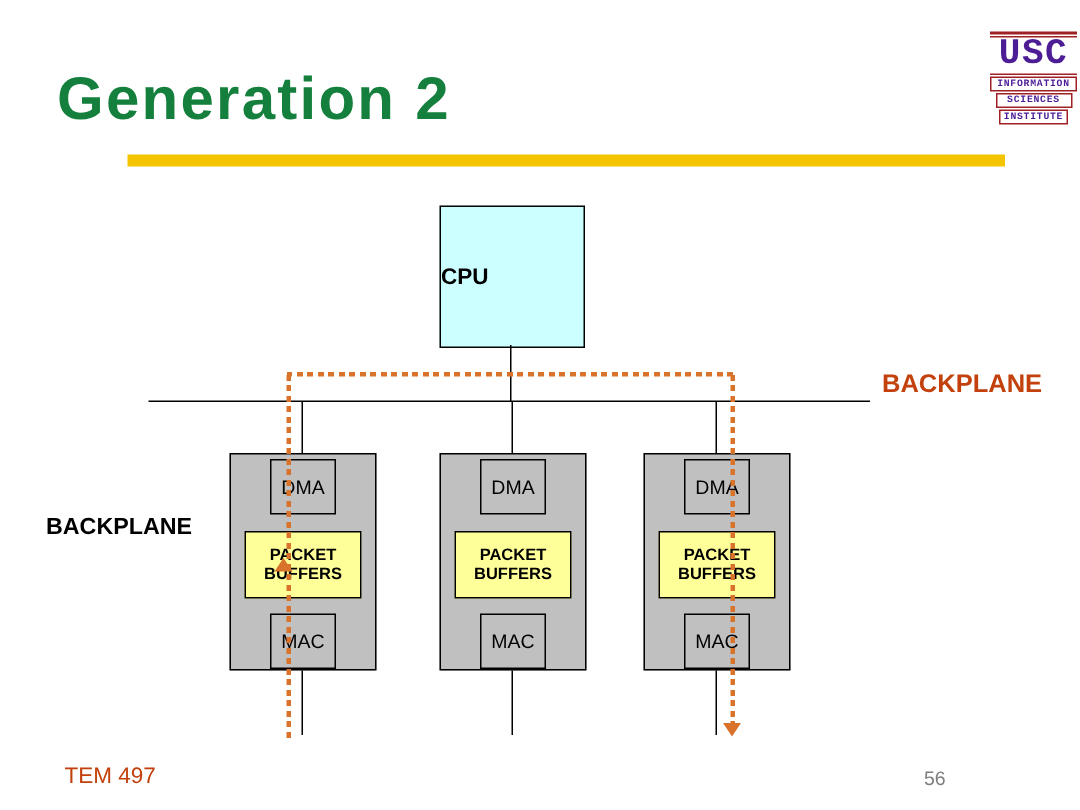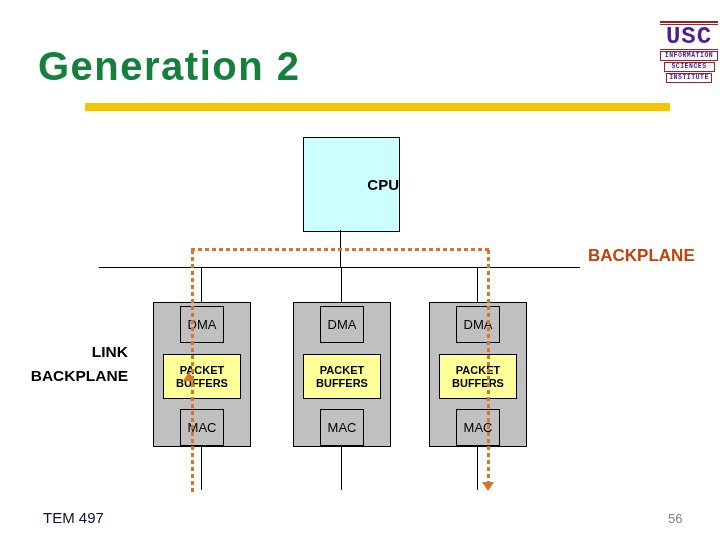--- a/index.html
+++ b/index.html
@@ -17,22 +17,22 @@
         font-family:Liberation Mono, monospace;}
   .logo .rule2{height:2px;background:#A02125;margin:0 1px 1px 1px;}
   .logo .rule1{height:1px;background:#A02125;margin:0 1px;}
   .logo .usc{font-size:24px;font-weight:bold;line-height:24px;letter-spacing:1px;}
   .logo .word{border:1px solid #A02125;font-size:6.5px;font-weight:bold;
               letter-spacing:.5px;line-height:8px;margin:1px auto 0 auto;}
   .logo .w1{width:56px;} .logo .w2{width:49px;} .logo .w3{width:44px;}
 
   
   .cpu{left:293px;top:137px;width:95px;height:93px;background:#CCFFFF;
-       border:1px solid #000;display:flex;align-items:center;justify-content:flex-end;
-       font-size:15px;font-weight:bold;color:#000;margin-left:10px;}
+       border:1px solid #000;display:flex;align-items:center;justify-content:flex-start;
+       font-size:15px;font-weight:bold;color:#000;}
   .vline{width:1px;background:#000;}
   .cpu-conn{left:340px;top:230px;height:38px;}
 
   
   .bus-line{left:99px;top:267px;width:481px;height:1px;background:#000;}
   .bus-label{left:588px;top:243px;font-size:17px;font-weight:bold;color:#c2410c;
              line-height:26px;white-space:nowrap;}
 
   
   .cards-label{left:18px;top:340px;width:110px;text-align:right;font-size:15.5px;
@@ -59,22 +59,22 @@
   .path-h{left:191px;top:248px;width:299px;}
   .path-v2{left:487px;top:250px;height:233px;}
   .arrow-up{left:183px;top:372px;width:0;height:0;
             border-left:6px solid transparent;border-right:6px solid transparent;
             border-bottom:9px solid #D9732B;}
   .arrow-down{left:482px;top:482px;width:0;height:0;
             border-left:6px solid transparent;border-right:6px solid transparent;
             border-top:9px solid #D9732B;}
 
   
-  .footer-left{left:43px;top:509px;font-size:15px;color:#0f172a;}
-  .page-num{left:668px;top:511px;font-size:13px;color:#7F7F7F;}
+  .footer-left{left:43px;top:509px;font-size:15px;color:#c2410c;}
+  .page-num{left:616px;top:511px;font-size:13px;color:#7F7F7F;}
 </style>
 </head>
 <body>
 
 <div class="abs title">Generation 2</div>
 <div class="abs title-rule"></div>
 
 <div class="abs logo">
   <div class="rule2"></div>
   <div class="rule1"></div>
@@ -89,21 +89,20 @@
   <span>CPU</span>
 </div>
 <div class="abs vline cpu-conn"></div>
 
 <div class="abs bus-line"></div>
 <div class="abs bus-label">
   <div>BACKPLANE</div>
 </div>
 
 <div class="abs cards-label">
-  <div>LINK</div>
   <div>BACKPLANE</div>
 </div>
 
 <div class="abs vline conn-top cx1"></div>
 <div class="abs vline conn-top cx2"></div>
 <div class="abs vline conn-top cx3"></div>
 <div class="abs vline conn-bot cx1"></div>
 <div class="abs vline conn-bot cx2"></div>
 <div class="abs vline conn-bot cx3"></div>
 

